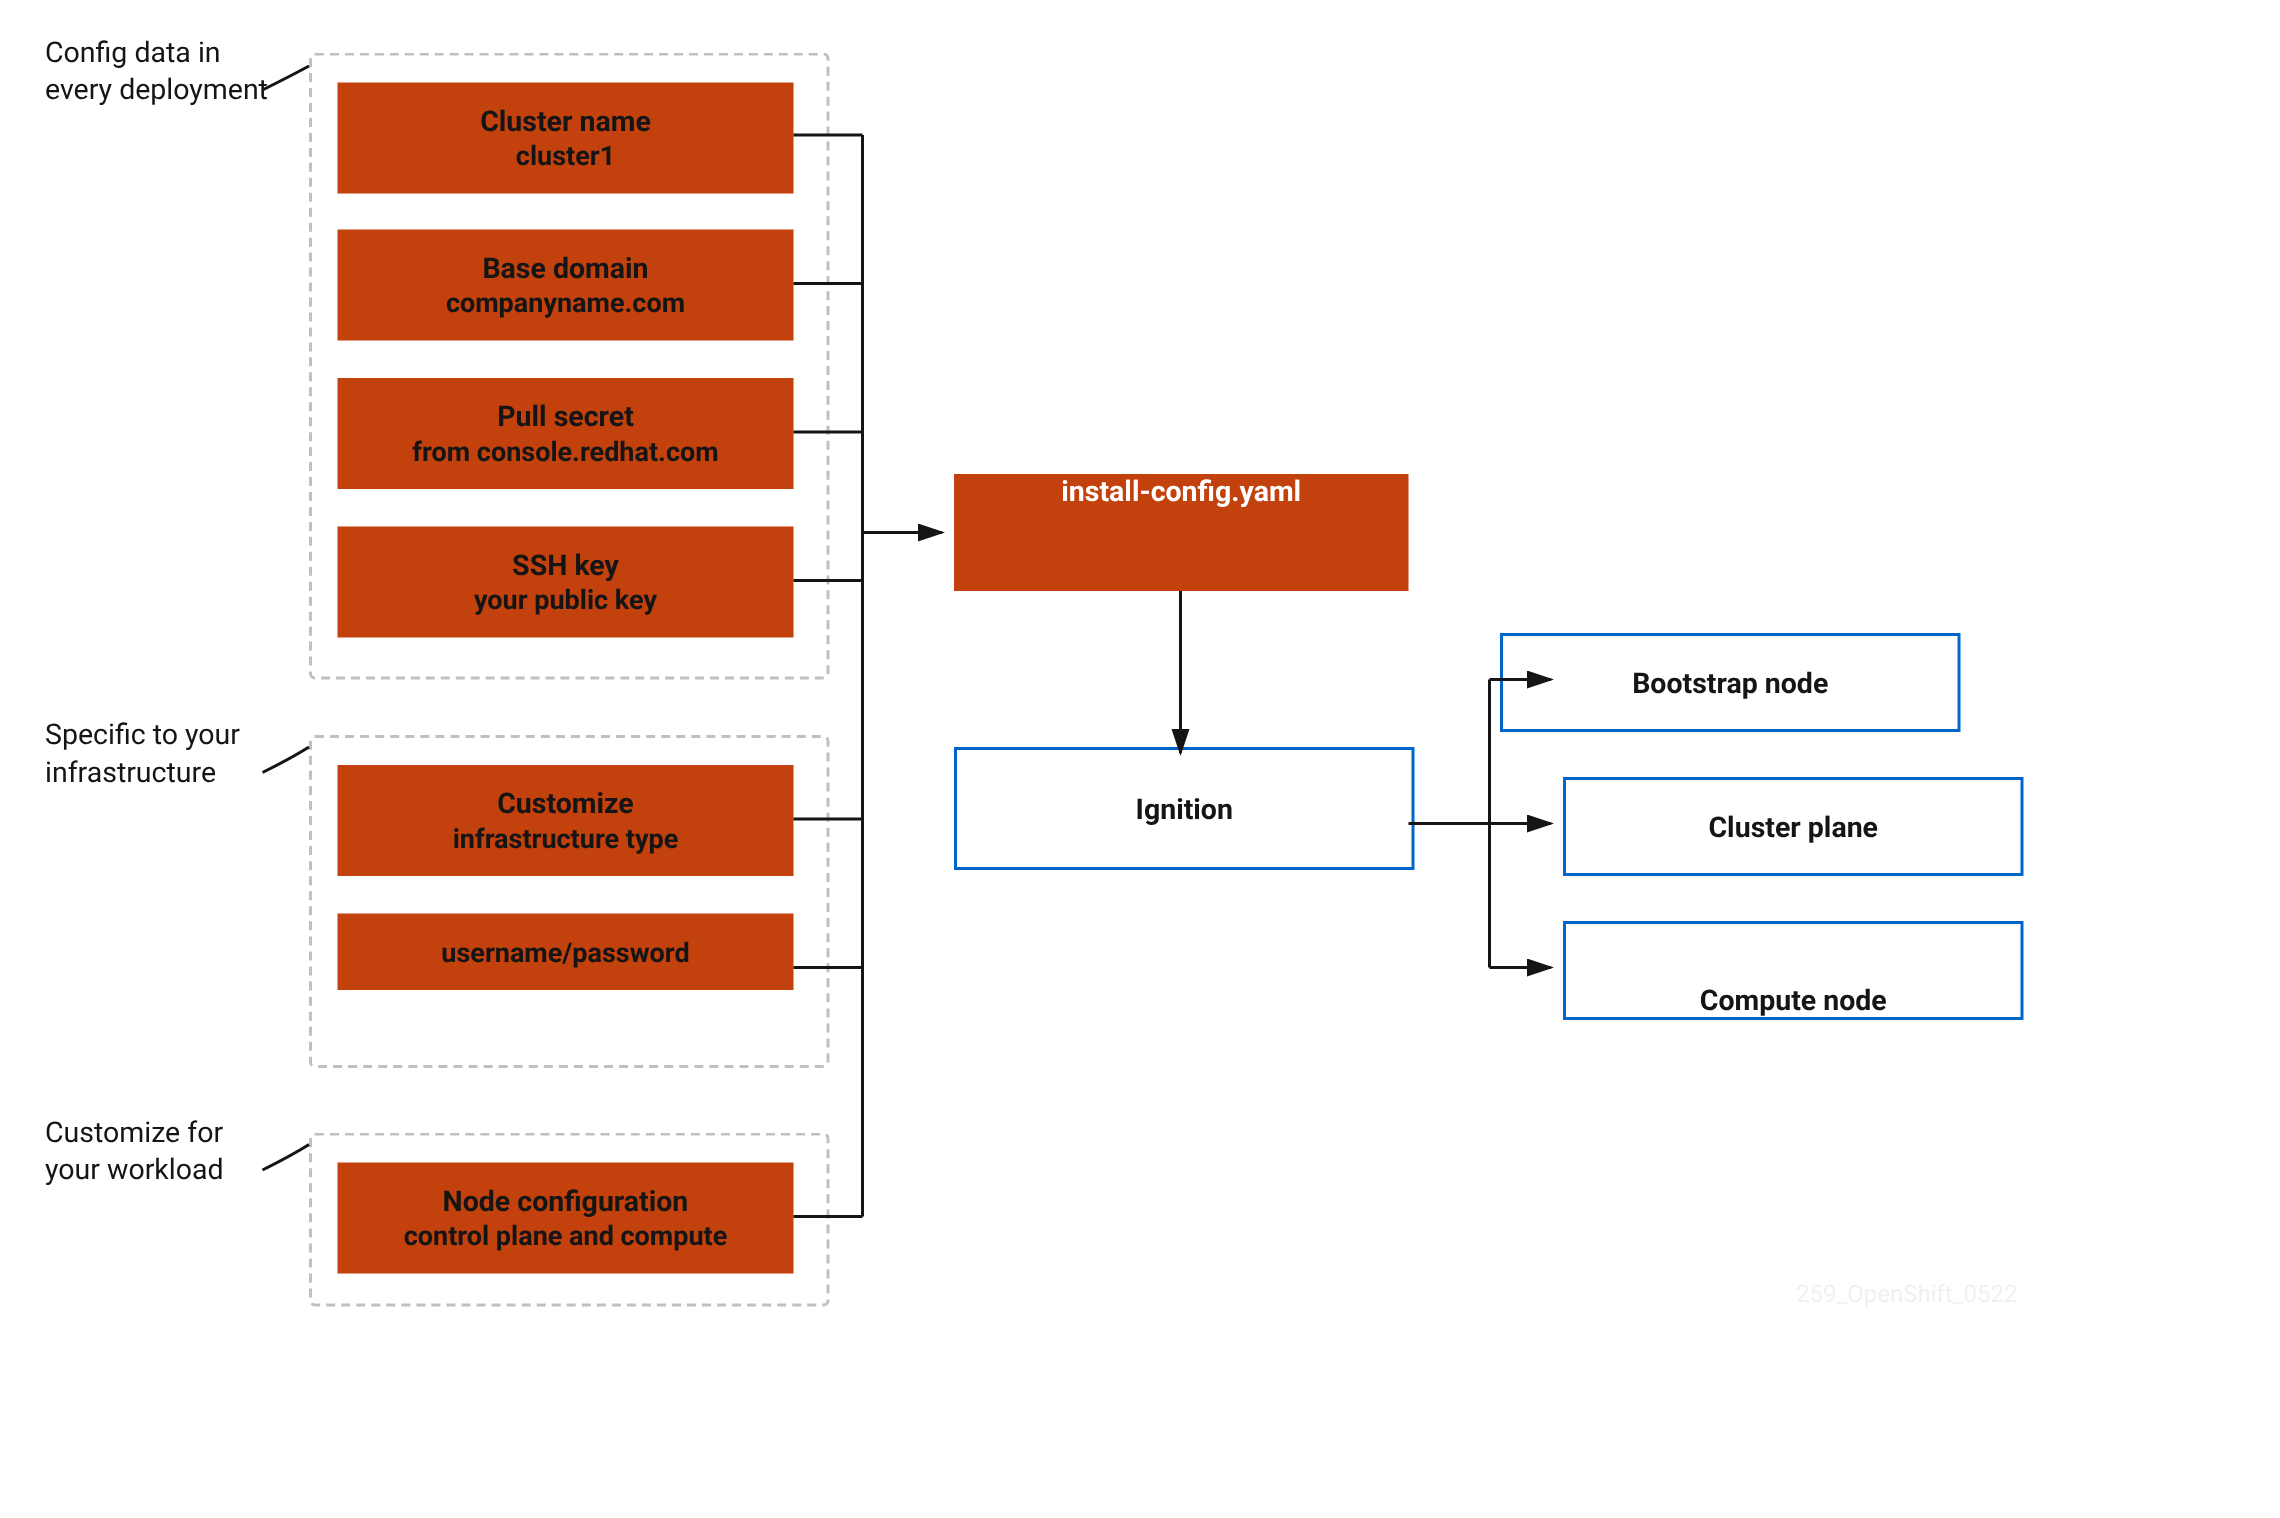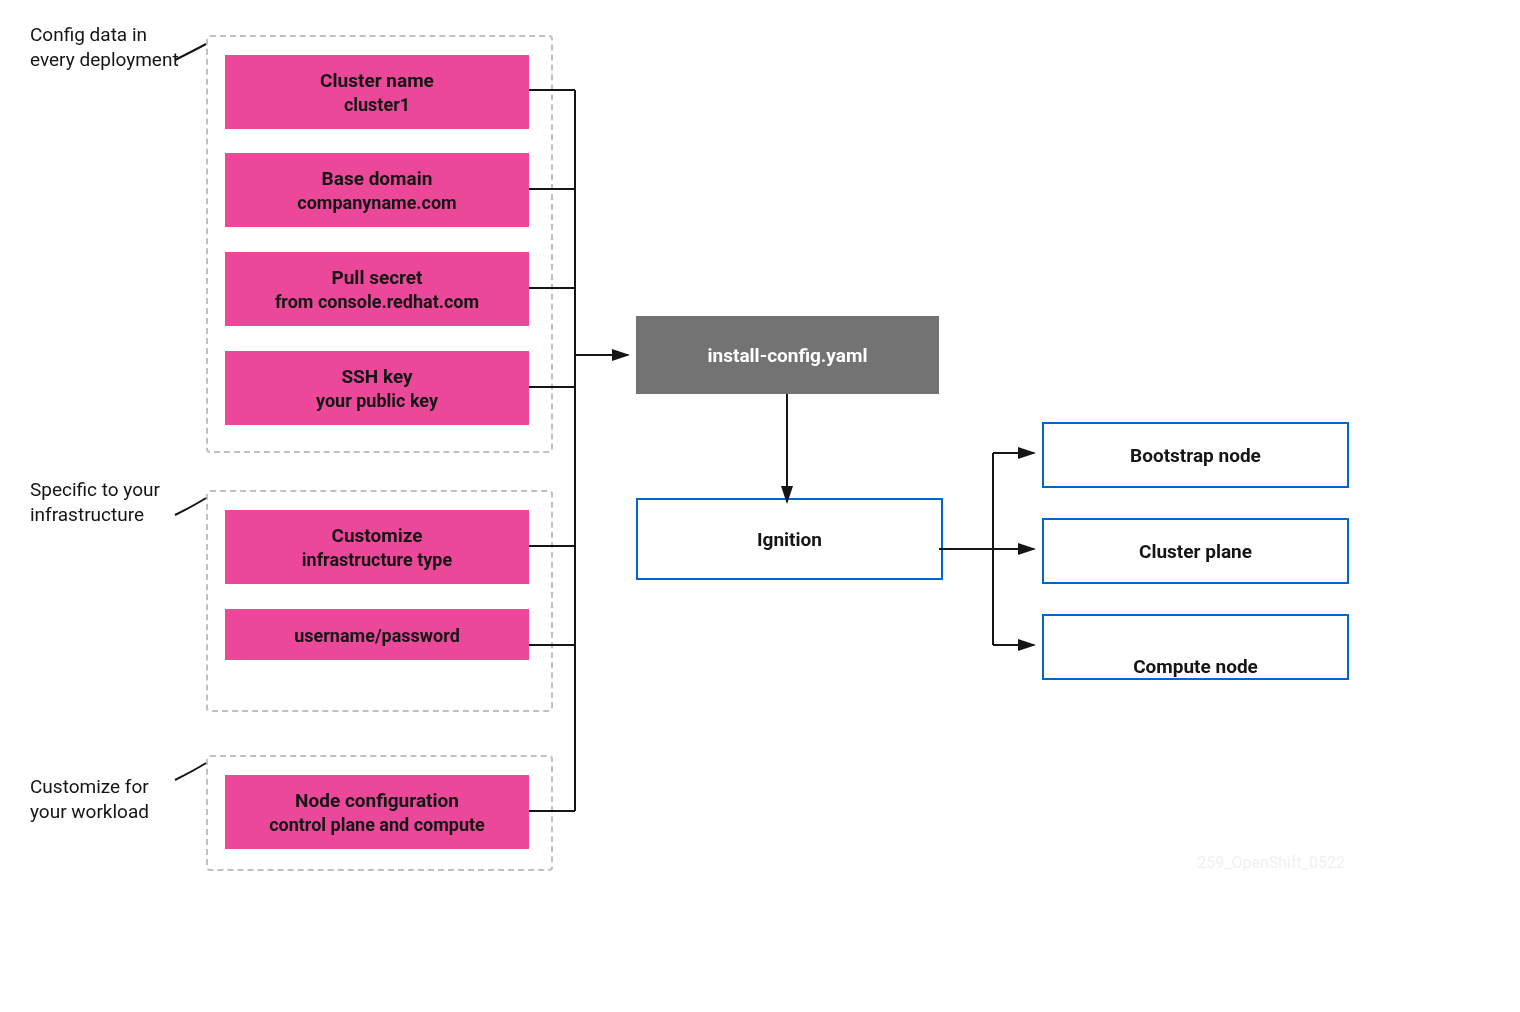--- a/index.html
+++ b/index.html
@@ -17,45 +17,44 @@
     color: #151515;
     line-height: 1.3;
   }
   .dashed-box {
     position: absolute;
     border: 2px dashed #c0c0c0;
     border-radius: 4px;
   }
   .config-item {
     position: absolute;
-    background: #ec4899;
+    background: #c2410c;
     text-align: center;
     padding: 14px 10px;
     box-sizing: border-box;
   }
   .config-item .title {
     font-weight: 700;
     font-size: 19px;
     color: #151515;
   }
   .config-item .sub {
     font-size: 18px;
     color: #151515;
     margin-top: 2px;
     font-weight: bold;
   }
   .blue-box {
     position: absolute;
-    background: #737373;
+    background: #c2410c;
     color: #fff;
     text-align: center;
     font-weight: 700;
     font-size: 19px;
     display: flex;
-    align-items: center;
     justify-content: center;
   }
   .outline-box {
     position: absolute;
     border: 2px solid #0066cc;
     background: #fff;
     text-align: center;
     font-weight: 700;
     font-size: 19px;
     color: #151515;
@@ -73,21 +72,21 @@
     overflow: visible;
   }
 </style>
 </head>
 <body>
 
 <div class="label" style="left:30px; top:23px; width:160px;"><span style="white-space:pre-line;">Config data in
 every deployment</span></div>
 <div class="label" style="left:30px; top:478px; width:160px;"><span style="white-space:pre-line;">Specific to your
 infrastructure</span></div>
-<div class="label" style="left:30px; top:743px; width:160px;margin-top:32px;"><span style="white-space:pre-line;">Customize for
+<div class="label" style="left:30px; top:743px; width:160px;"><span style="white-space:pre-line;">Customize for
 your workload</span></div>
 
 <div class="dashed-box" style="left:206px; top:35px; width:343px; height:414px;"></div>
 <div class="dashed-box" style="left:206px; top:490px; width:343px; height:218px;"></div>
 <div class="dashed-box" style="left:206px; top:755px; width:343px; height:112px;"></div>
 
 <div class="config-item" style="left:225px; top:55px; width:304px;">
   <div class="title">Cluster name</div>
   <div class="sub">cluster1</div>
 </div>
@@ -118,21 +117,21 @@
 </div>
 
 <div class="blue-box" style="left:636px; top:316px; width:303px; height:78px;">
   <span>install-config.yaml</span>
 </div>
 
 <div class="outline-box" style="left:636px; top:498px; width:303px; height:78px;">
   <span>Ignition</span>
 </div>
 
-<div class="outline-box" style="left:1042px; top:422px; width:303px; height:62px;text-align:center;">
+<div class="outline-box" style="left:1000px; top:422px; width:303px; height:62px;text-align:center;">
   <span>Bootstrap node</span>
 </div>
 <div class="outline-box" style="left:1042px; top:518px; width:303px; height:62px;">
   <span>Cluster plane</span>
 </div>
 <div class="outline-box" style="left:1042px; top:614px; width:303px; height:62px;align-items:flex-end;">
   <span>Compute node</span>
 </div>
 
 <div class="watermark" style="right:175px; bottom:140px;">

